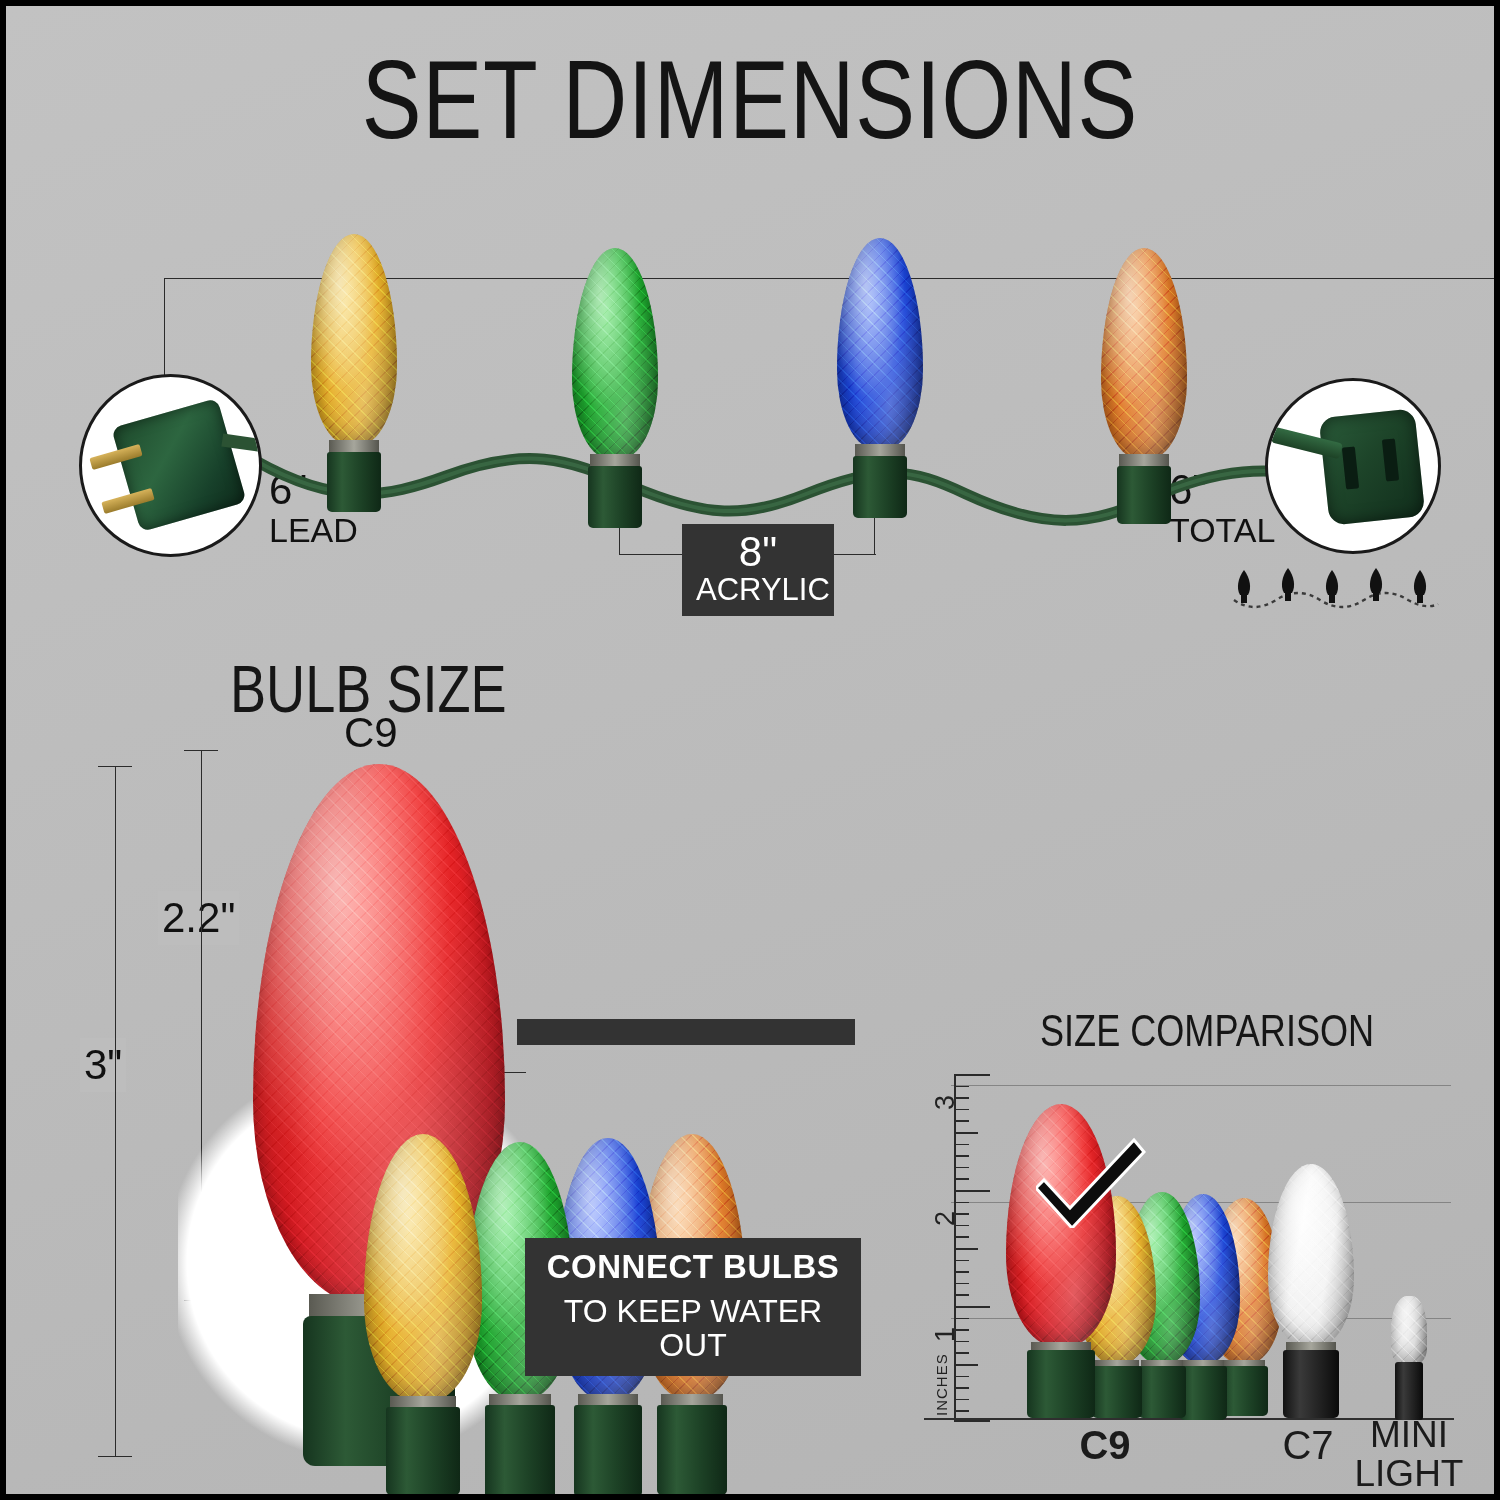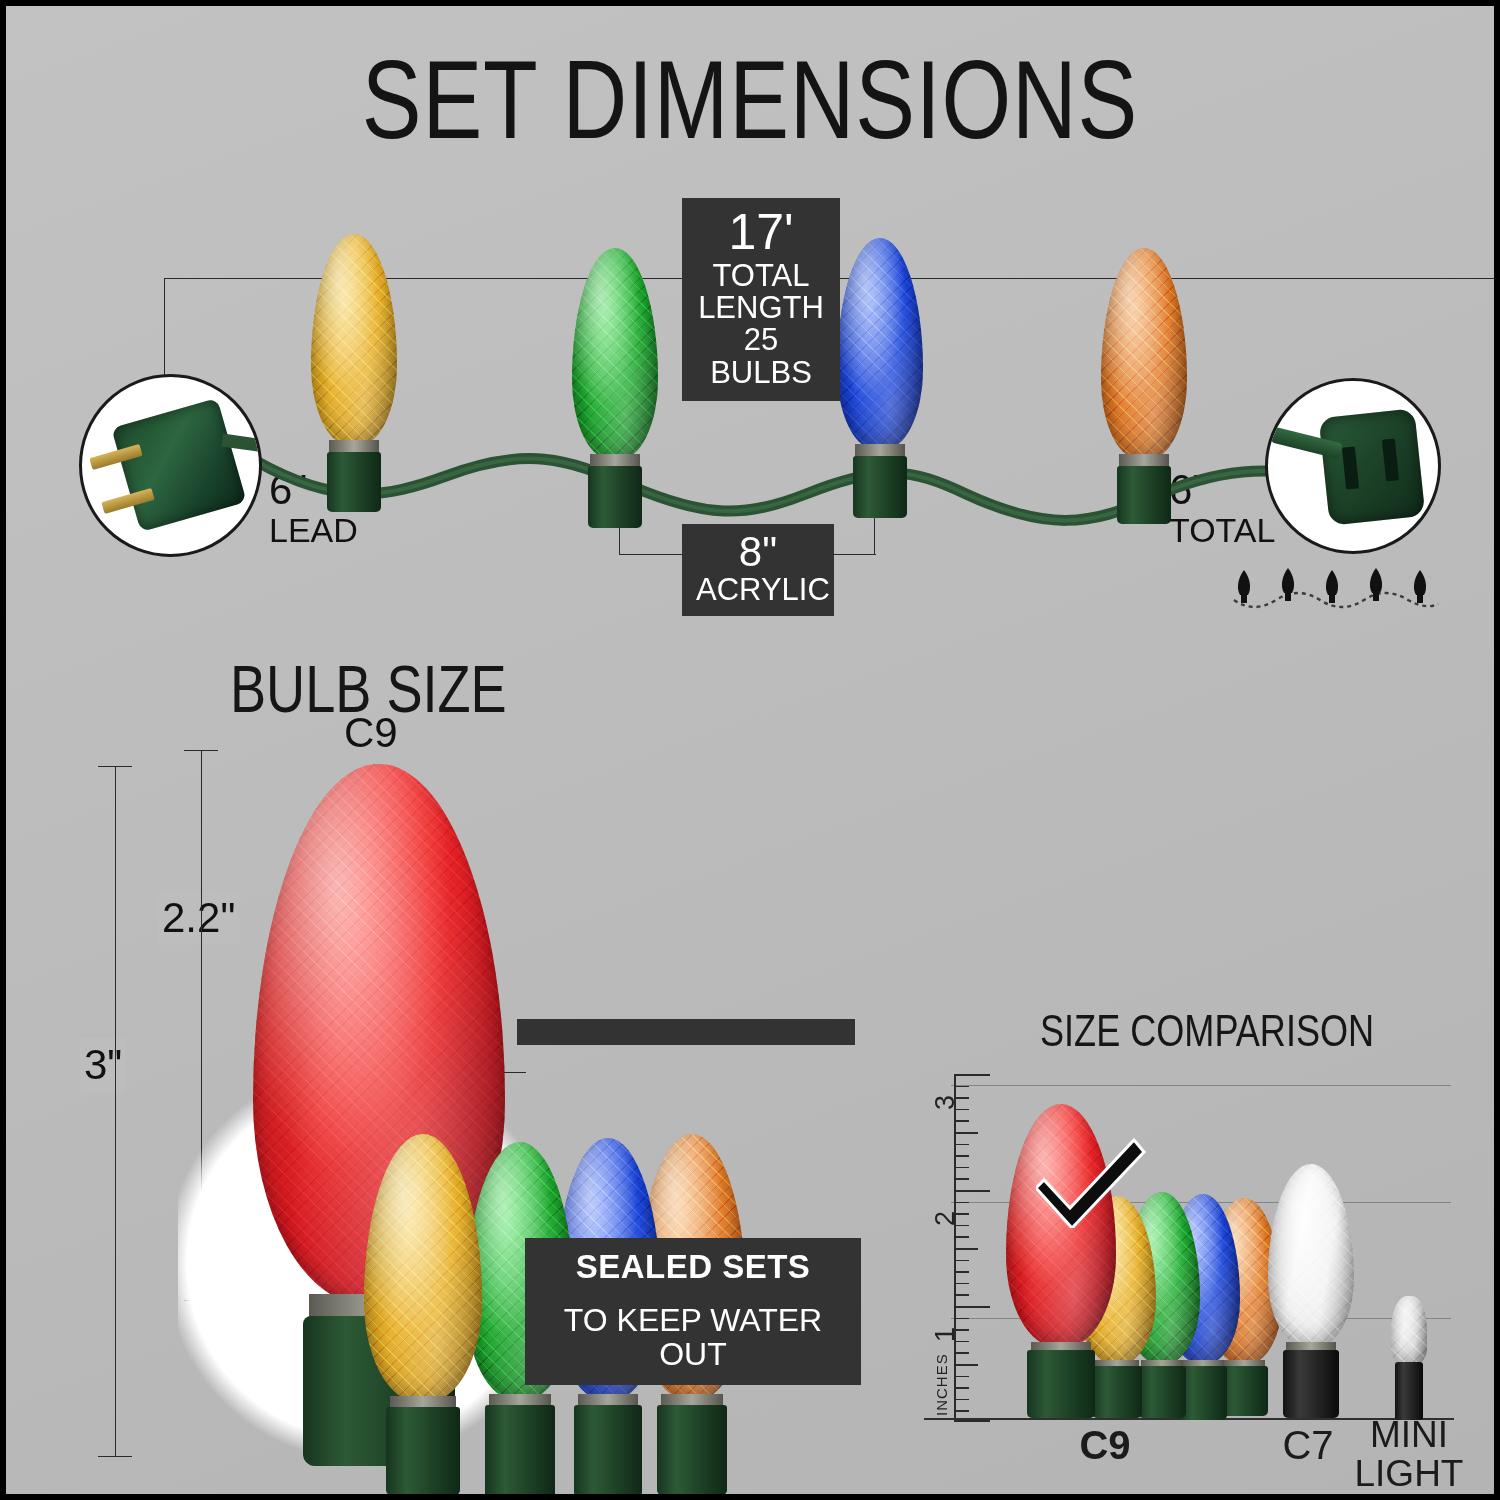--- a/index.html
+++ b/index.html
@@ -182,26 +182,20 @@
     <div class="socket" style="top:218px; width:54px; height:62px;"></div>
   </div>
 
   <div class="bulb" style="left:1095px; top:242px; width:86px; height:270px;">
     <div class="glass" style="height:212px;
                 background:radial-gradient(ellipse at 38% 30%, #f5ac68 0%, #e07a28 48%, #a64d0c 100%);"></div>
     <div class="collar" style="top:206px; width:50px; height:14px;"></div>
     <div class="socket" style="top:218px; width:54px; height:58px;"></div>
   </div>
 
-  <div class="box" style="left:676px; top:192px; width:158px; padding-top:8px; padding-bottom:12px;">
-    <span class="l1" style="font-size:50px; font-weight:400;">17'</span>
-    <span class="l2" style="font-size:31px; font-weight:400; margin-top:2px;">TOTAL</span>
-    <span class="l2" style="font-size:31px; font-weight:400;">LENGTH</span>
-    <span class="l3" style="font-size:31px; font-weight:400;">25 BULBS</span>
-  </div>
 
   <div class="line lv" style="left:613px; top:492px; height:56px;"></div>
   <div class="line lh" style="left:613px; top:548px; width:70px;"></div>
   <div class="line lv" style="left:868px; top:492px; height:56px;"></div>
   <div class="line lh" style="left:826px; top:548px; width:44px;"></div>
 
   <div class="box" style="left:676px; top:518px; width:152px; padding-top:6px; padding-bottom:10px;">
     <span class="l1" style="font-size:42px; font-weight:400;">8"</span>
     <span class="l2" style="font-size:31px; font-weight:400;">ACRYLIC</span>
   </div>
@@ -310,22 +304,22 @@
     <div class="collar" style="top:260px; width:62px; height:12px;"></div>
     <div class="socket" style="top:271px; width:70px; height:90px;"></div>
   </div>
 
   <div class="line lh" style="left:380px; top:1066px; width:140px;"></div>
   <div class="box" style="left:511px; top:1013px; width:338px; padding:12px 10px 14px 10px;">
   </div>
 
   <div class="line lh" style="left:348px; top:1282px; width:180px;"></div>
   <div class="box" style="left:519px; top:1232px; width:336px; padding:12px 10px 14px 10px;">
-    <span class="l1" style="font-size:33px; font-weight:700; letter-spacing:.5px;">SEALED SETS</span>
-    <span class="l2" style="font-size:32px; font-weight:400; margin-top:20px;">TO KEEP WATER OUT</span>
+    <span class="l1" style="font-size:33px; font-weight:700; letter-spacing:.5px;">CONNECT BULBS</span>
+    <span class="l2" style="font-size:32px; font-weight:400; margin-top:11px;">TO KEEP WATER OUT</span>
   </div>
 
   <div class="hdg" style="left:1034px; top:1000px; font-size:44px;">SIZE COMPARISON</div>
 
   <div class="gridline" style="left:945px; top:1079px; width:500px;"></div>
   <div class="gridline" style="left:945px; top:1196px; width:500px;"></div>
   <div class="gridline" style="left:945px; top:1312px; width:500px;"></div>
   <div class="baseline" style="left:918px; top:1412px; width:530px;"></div>
 
   <div class="ruler" style="left:948px; top:1068px; width:42px; height:348px;">

